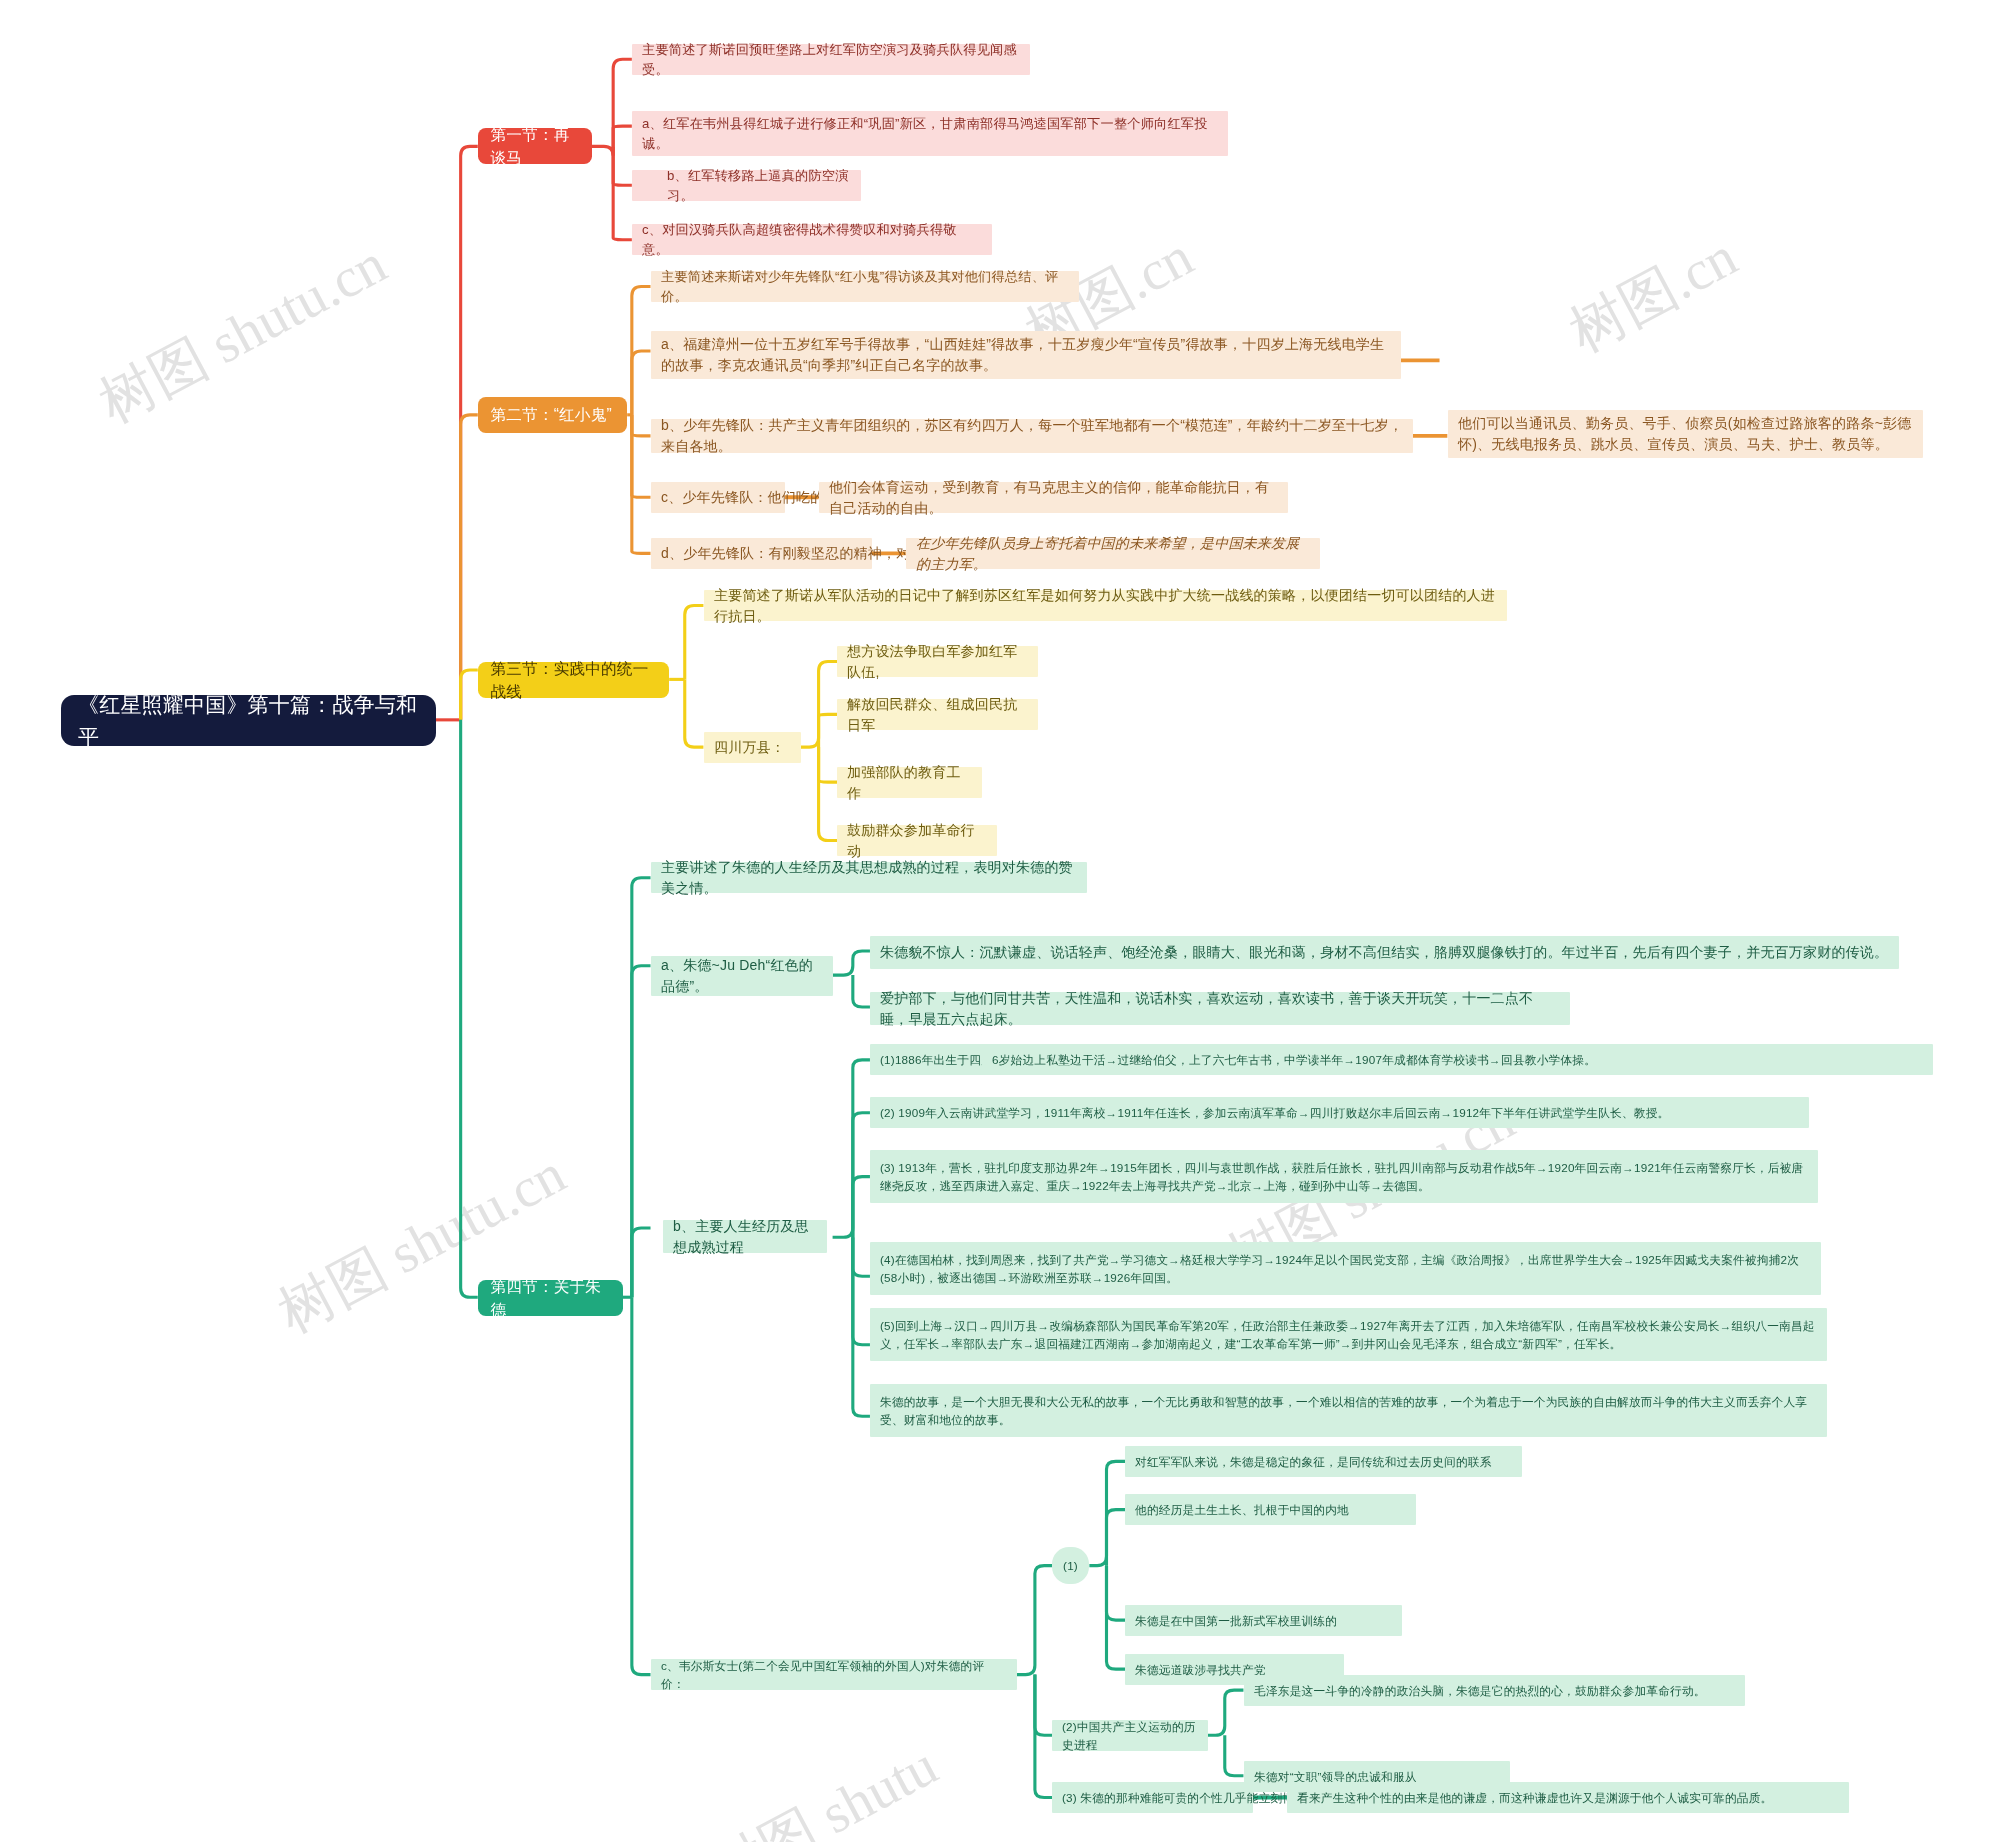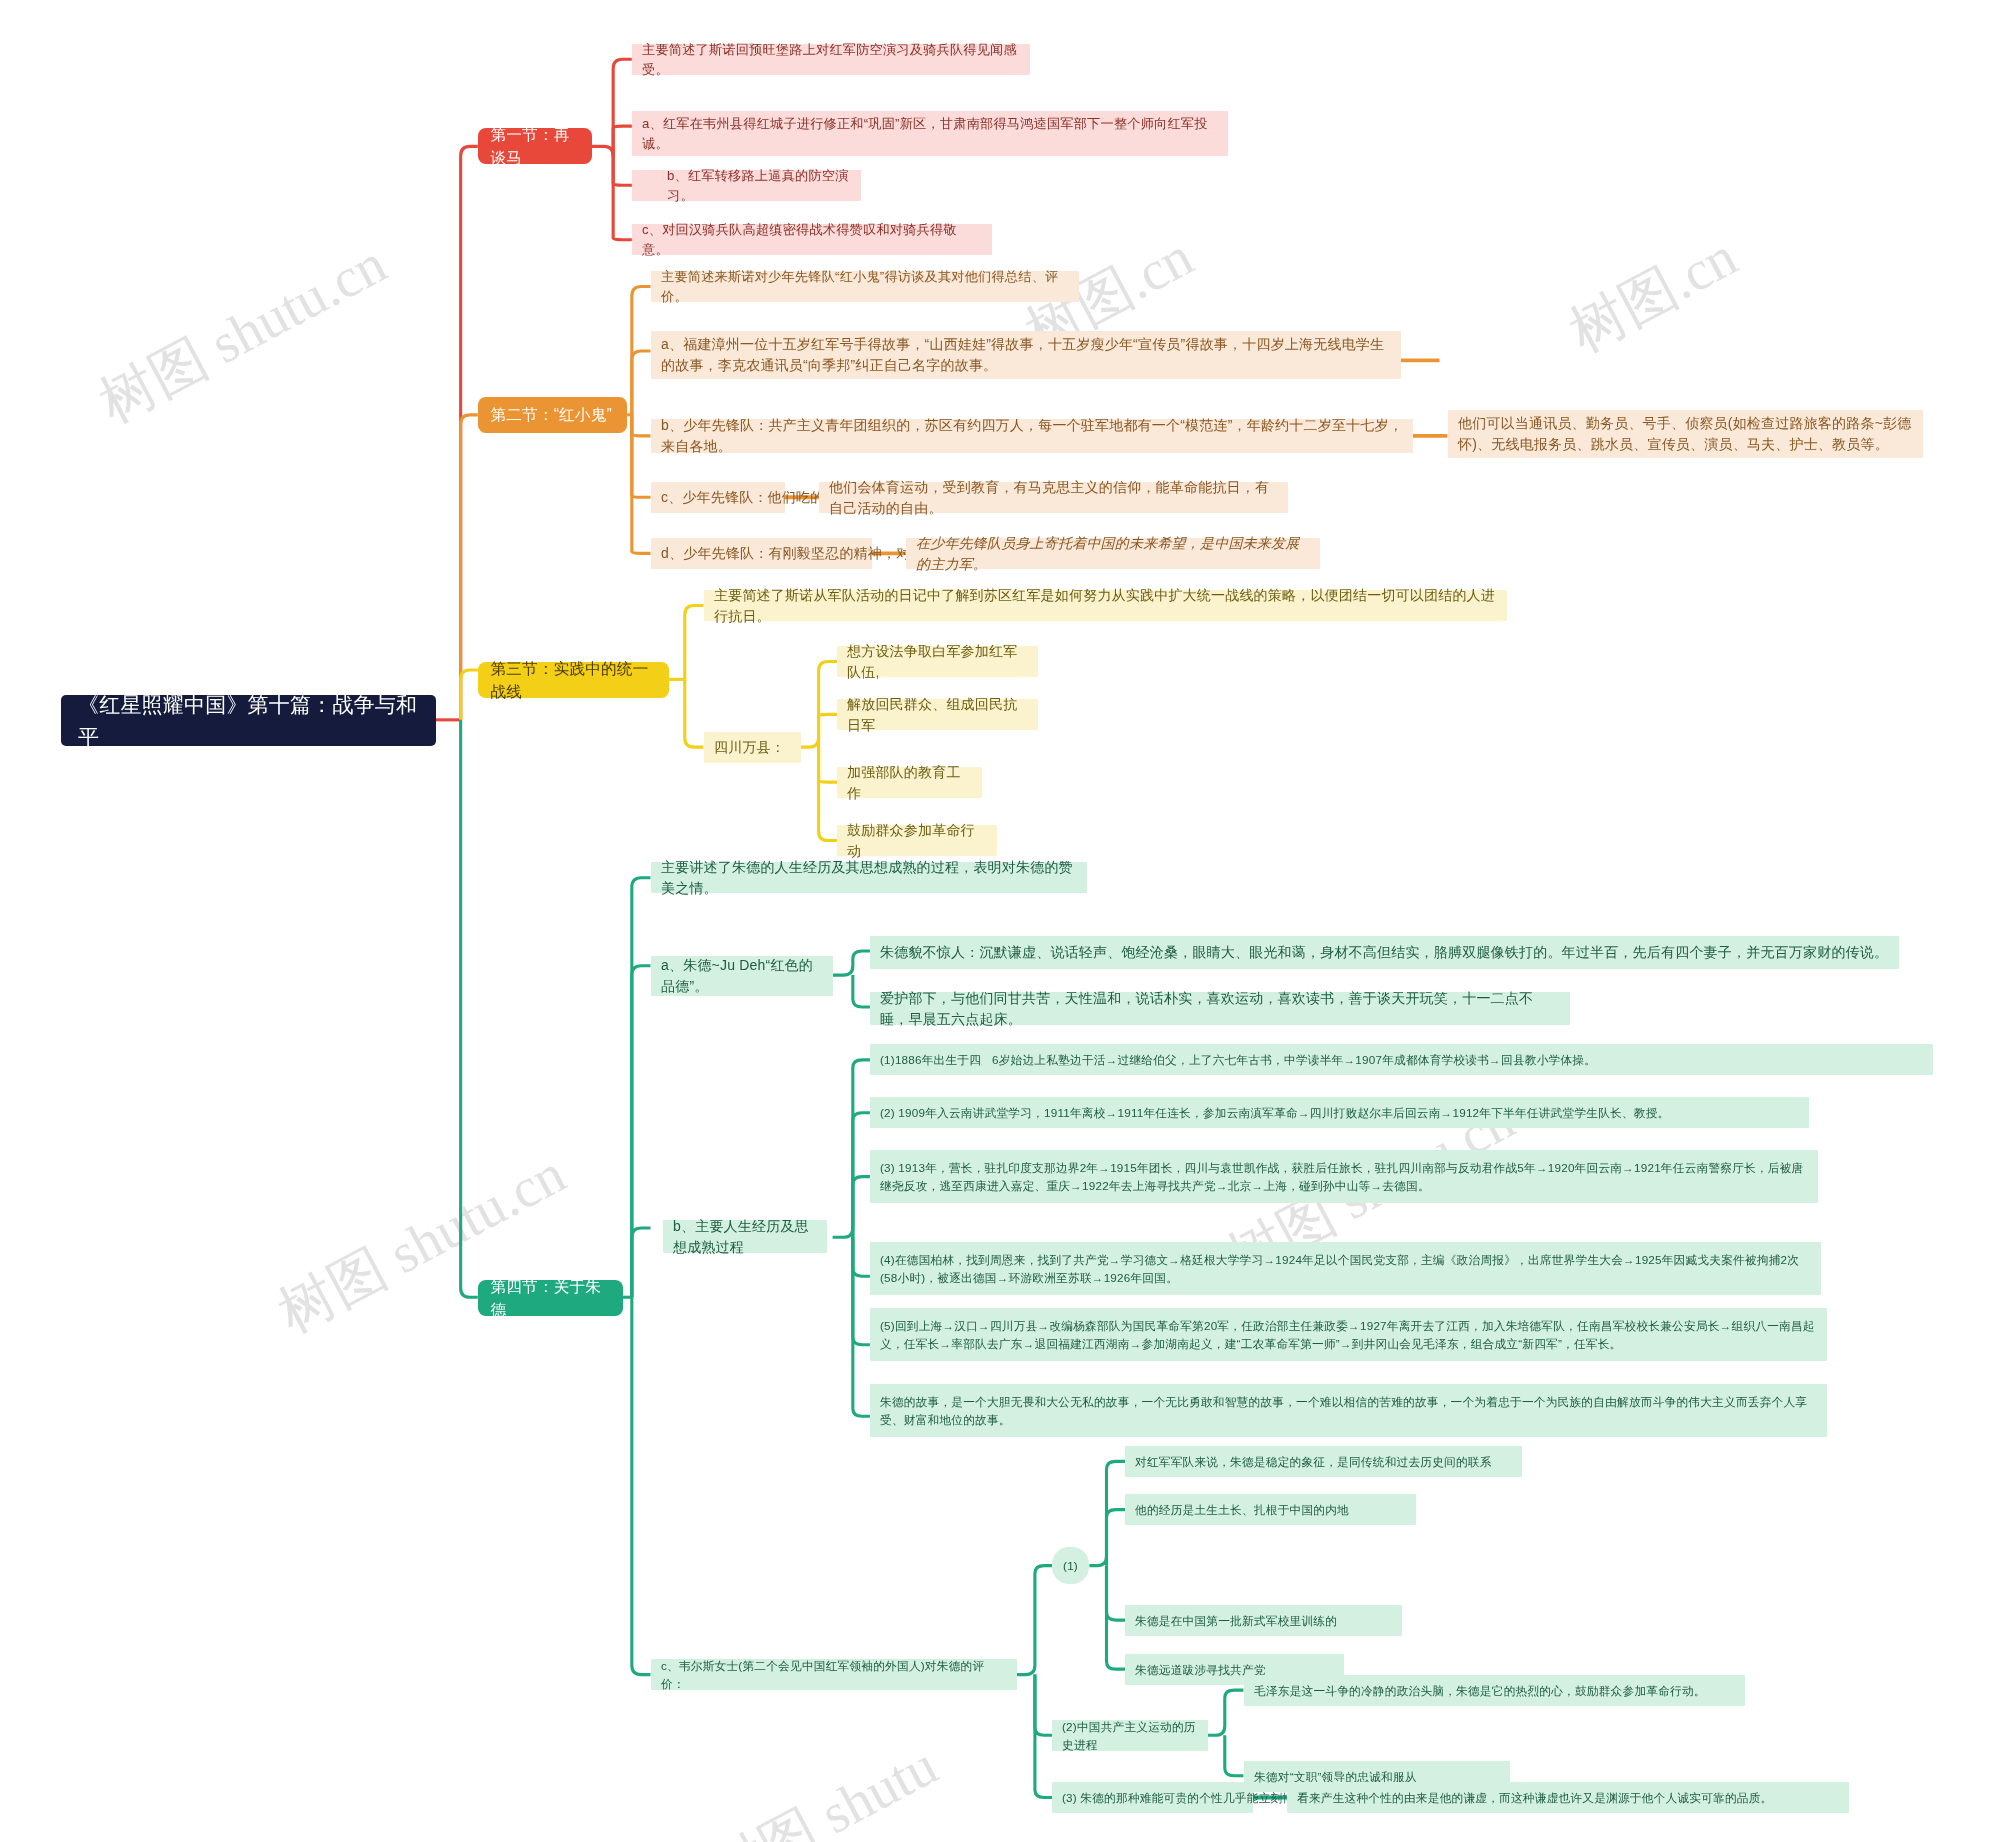--- a/index.html
+++ b/index.html
@@ -43,21 +43,21 @@
     letter-spacing:0.2px;
     white-space:pre-wrap;
   }
 
   
   .n-root{
     background:#141b3d;
     color:#ffffff;
     font-size:21px;
     padding:12.5px 17px;
-    border-radius:5px;
+    border-radius:13px;
     font-weight:400;
     justify-content:center;
   }
 
   
   .sec{
     color:#ffffff;
     font-size:15.6px;
     padding:7.8px 12.5px;
     border-radius:7.8px;

